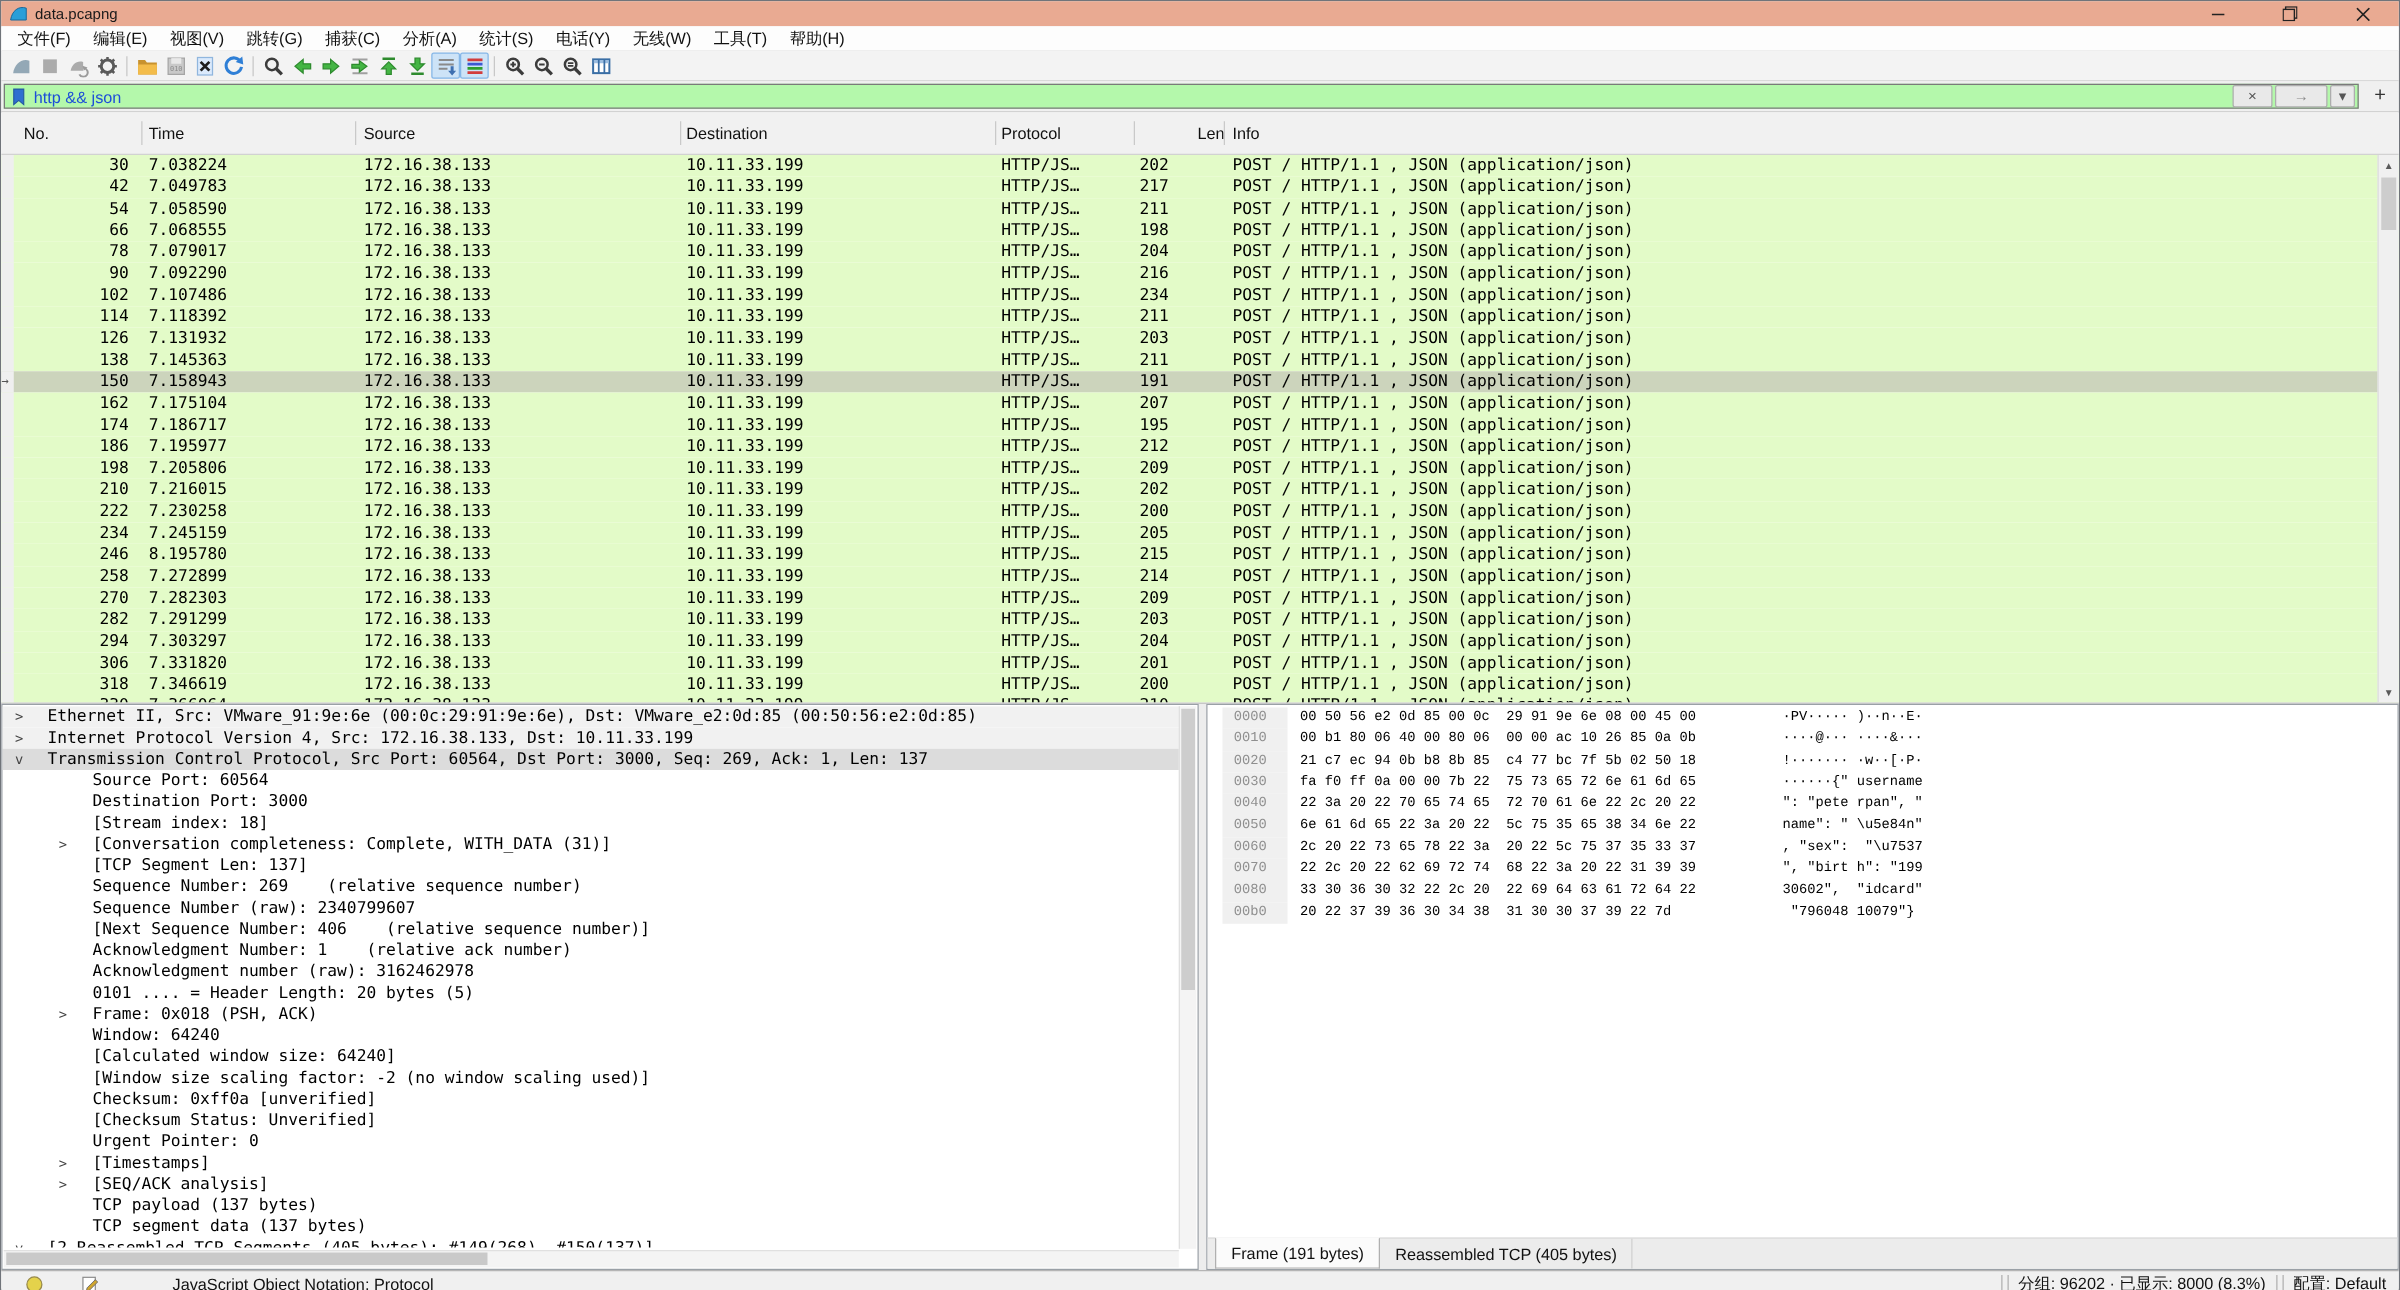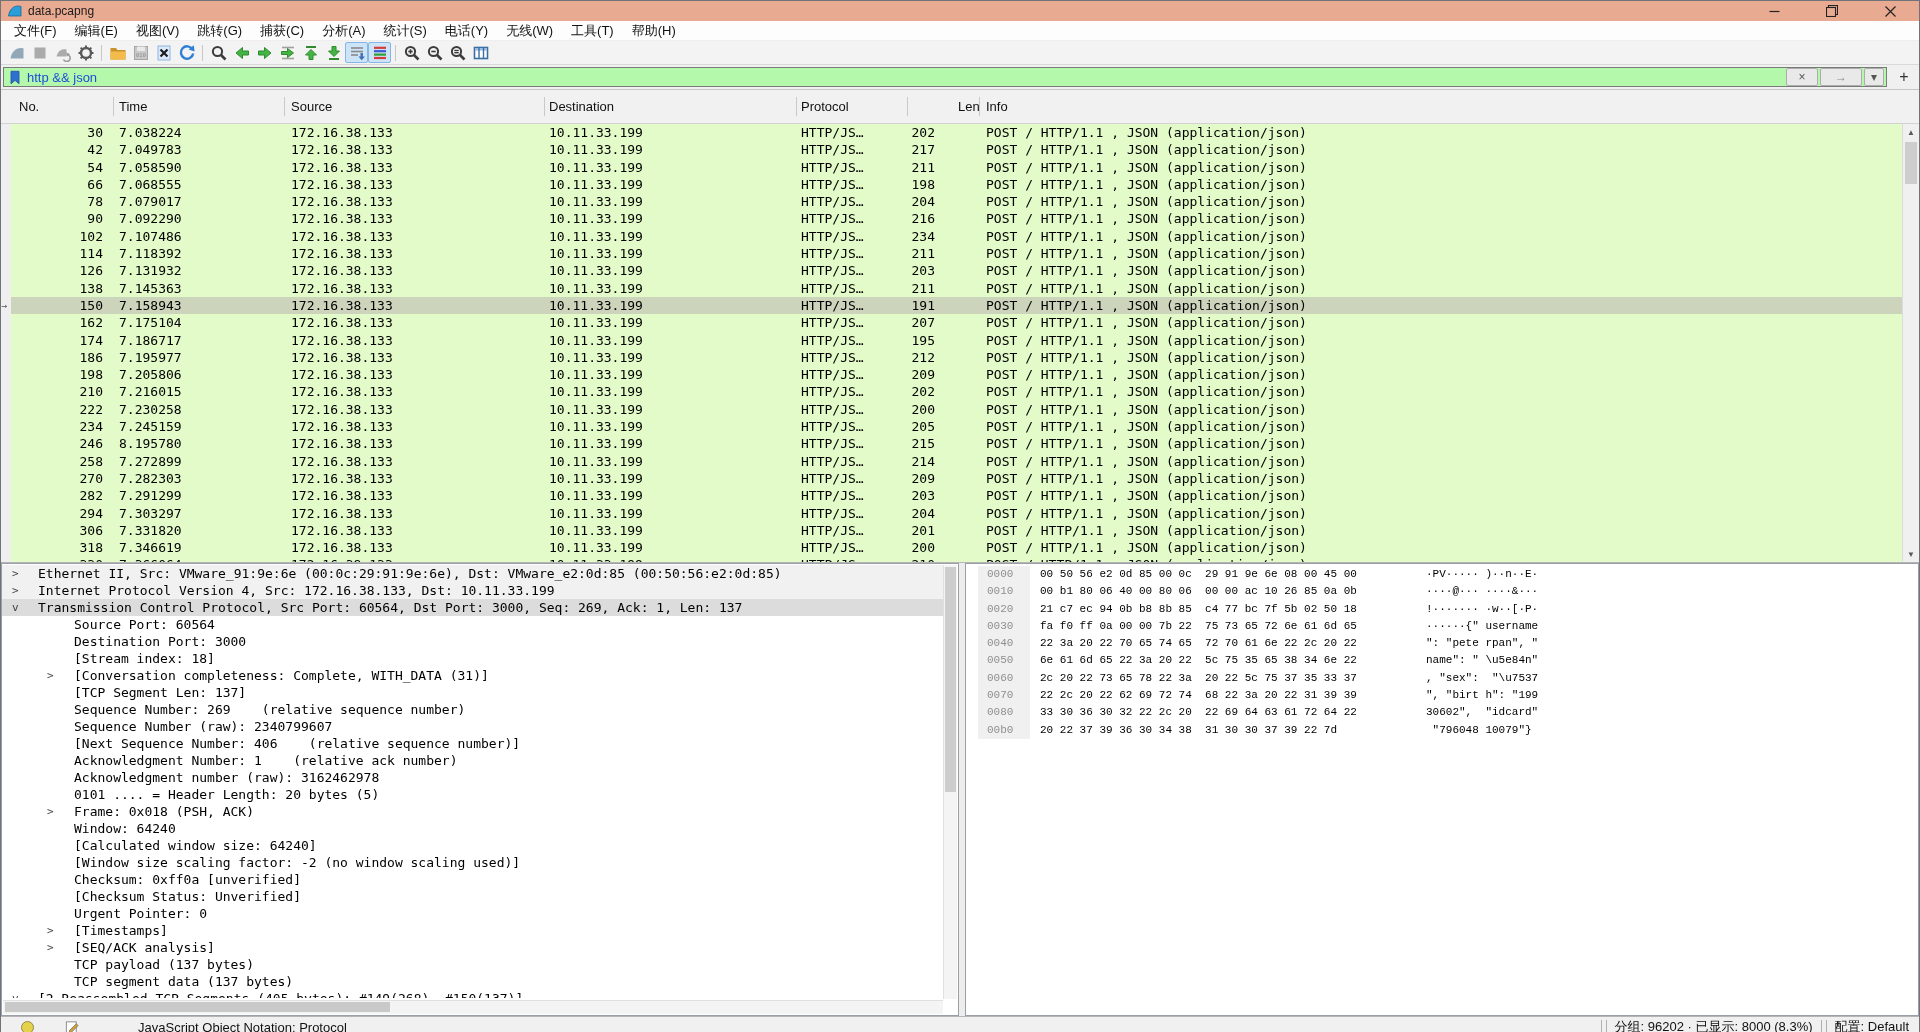--- a/index.html
+++ b/index.html
@@ -640,20 +640,24 @@
           <div class="hexrow"><span class="hoff">0010</span><span class="hbytes">00 b1 80 06 40 00 80 06  00 00 ac 10 26 85 0a 0b</span><span class="hascii">····@··· ····&amp;···</span></div>
           <div class="hexrow"><span class="hoff">0020</span><span class="hbytes">21 c7 ec 94 0b b8 8b 85  c4 77 bc 7f 5b 02 50 18</span><span class="hascii">!······· ·w··[·P·</span></div>
           <div class="hexrow"><span class="hoff">0030</span><span class="hbytes">fa f0 ff 0a 00 00 7b 22  75 73 65 72 6e 61 6d 65</span><span class="hascii">······{" username</span></div>
           <div class="hexrow"><span class="hoff">0040</span><span class="hbytes">22 3a 20 22 70 65 74 65  72 70 61 6e 22 2c 20 22</span><span class="hascii">": "pete rpan", "</span></div>
           <div class="hexrow"><span class="hoff">0050</span><span class="hbytes">6e 61 6d 65 22 3a 20 22  5c 75 35 65 38 34 6e 22</span><span class="hascii">name": " \u5e84n"</span></div>
           <div class="hexrow"><span class="hoff">0060</span><span class="hbytes">2c 20 22 73 65 78 22 3a  20 22 5c 75 37 35 33 37</span><span class="hascii">, "sex":  "\u7537</span></div>
           <div class="hexrow"><span class="hoff">0070</span><span class="hbytes">22 2c 20 22 62 69 72 74  68 22 3a 20 22 31 39 39</span><span class="hascii">", "birt h": "199</span></div>
           <div class="hexrow"><span class="hoff">0080</span><span class="hbytes">33 30 36 30 32 22 2c 20  22 69 64 63 61 72 64 22</span><span class="hascii">30602",  "idcard"</span></div>
           <div class="hexrow"><span class="hoff">00b0</span><span class="hbytes">20 22 37 39 36 30 34 38  31 30 30 37 39 22 7d</span><span class="hascii"> "796048 10079"}</span></div>
         </div>
+      <div class="bytetabs" id="bytetabs">
+          <div class="btab active">Frame (191 bytes)</div>
+          <div class="btab">Reassembled TCP (405 bytes)</div>
+        </div>
     </div>
   </div>
 
   <div class="statusbar">
     <span class="expert"></span>
     <span class="commenticon">
       <svg width="16" height="17" viewBox="0 0 17 17">
           <rect x="2.5" y="2.5" width="10.5" height="12" fill="#fff" stroke="#8a8a8a"></rect>
           <path d="M6 11.5 L13 4.5 L15 6.5 L8 13.5 L5.5 14 Z" fill="#cfa52e" stroke="#6b6b6b" stroke-width="0.8"></path>
         </svg>

